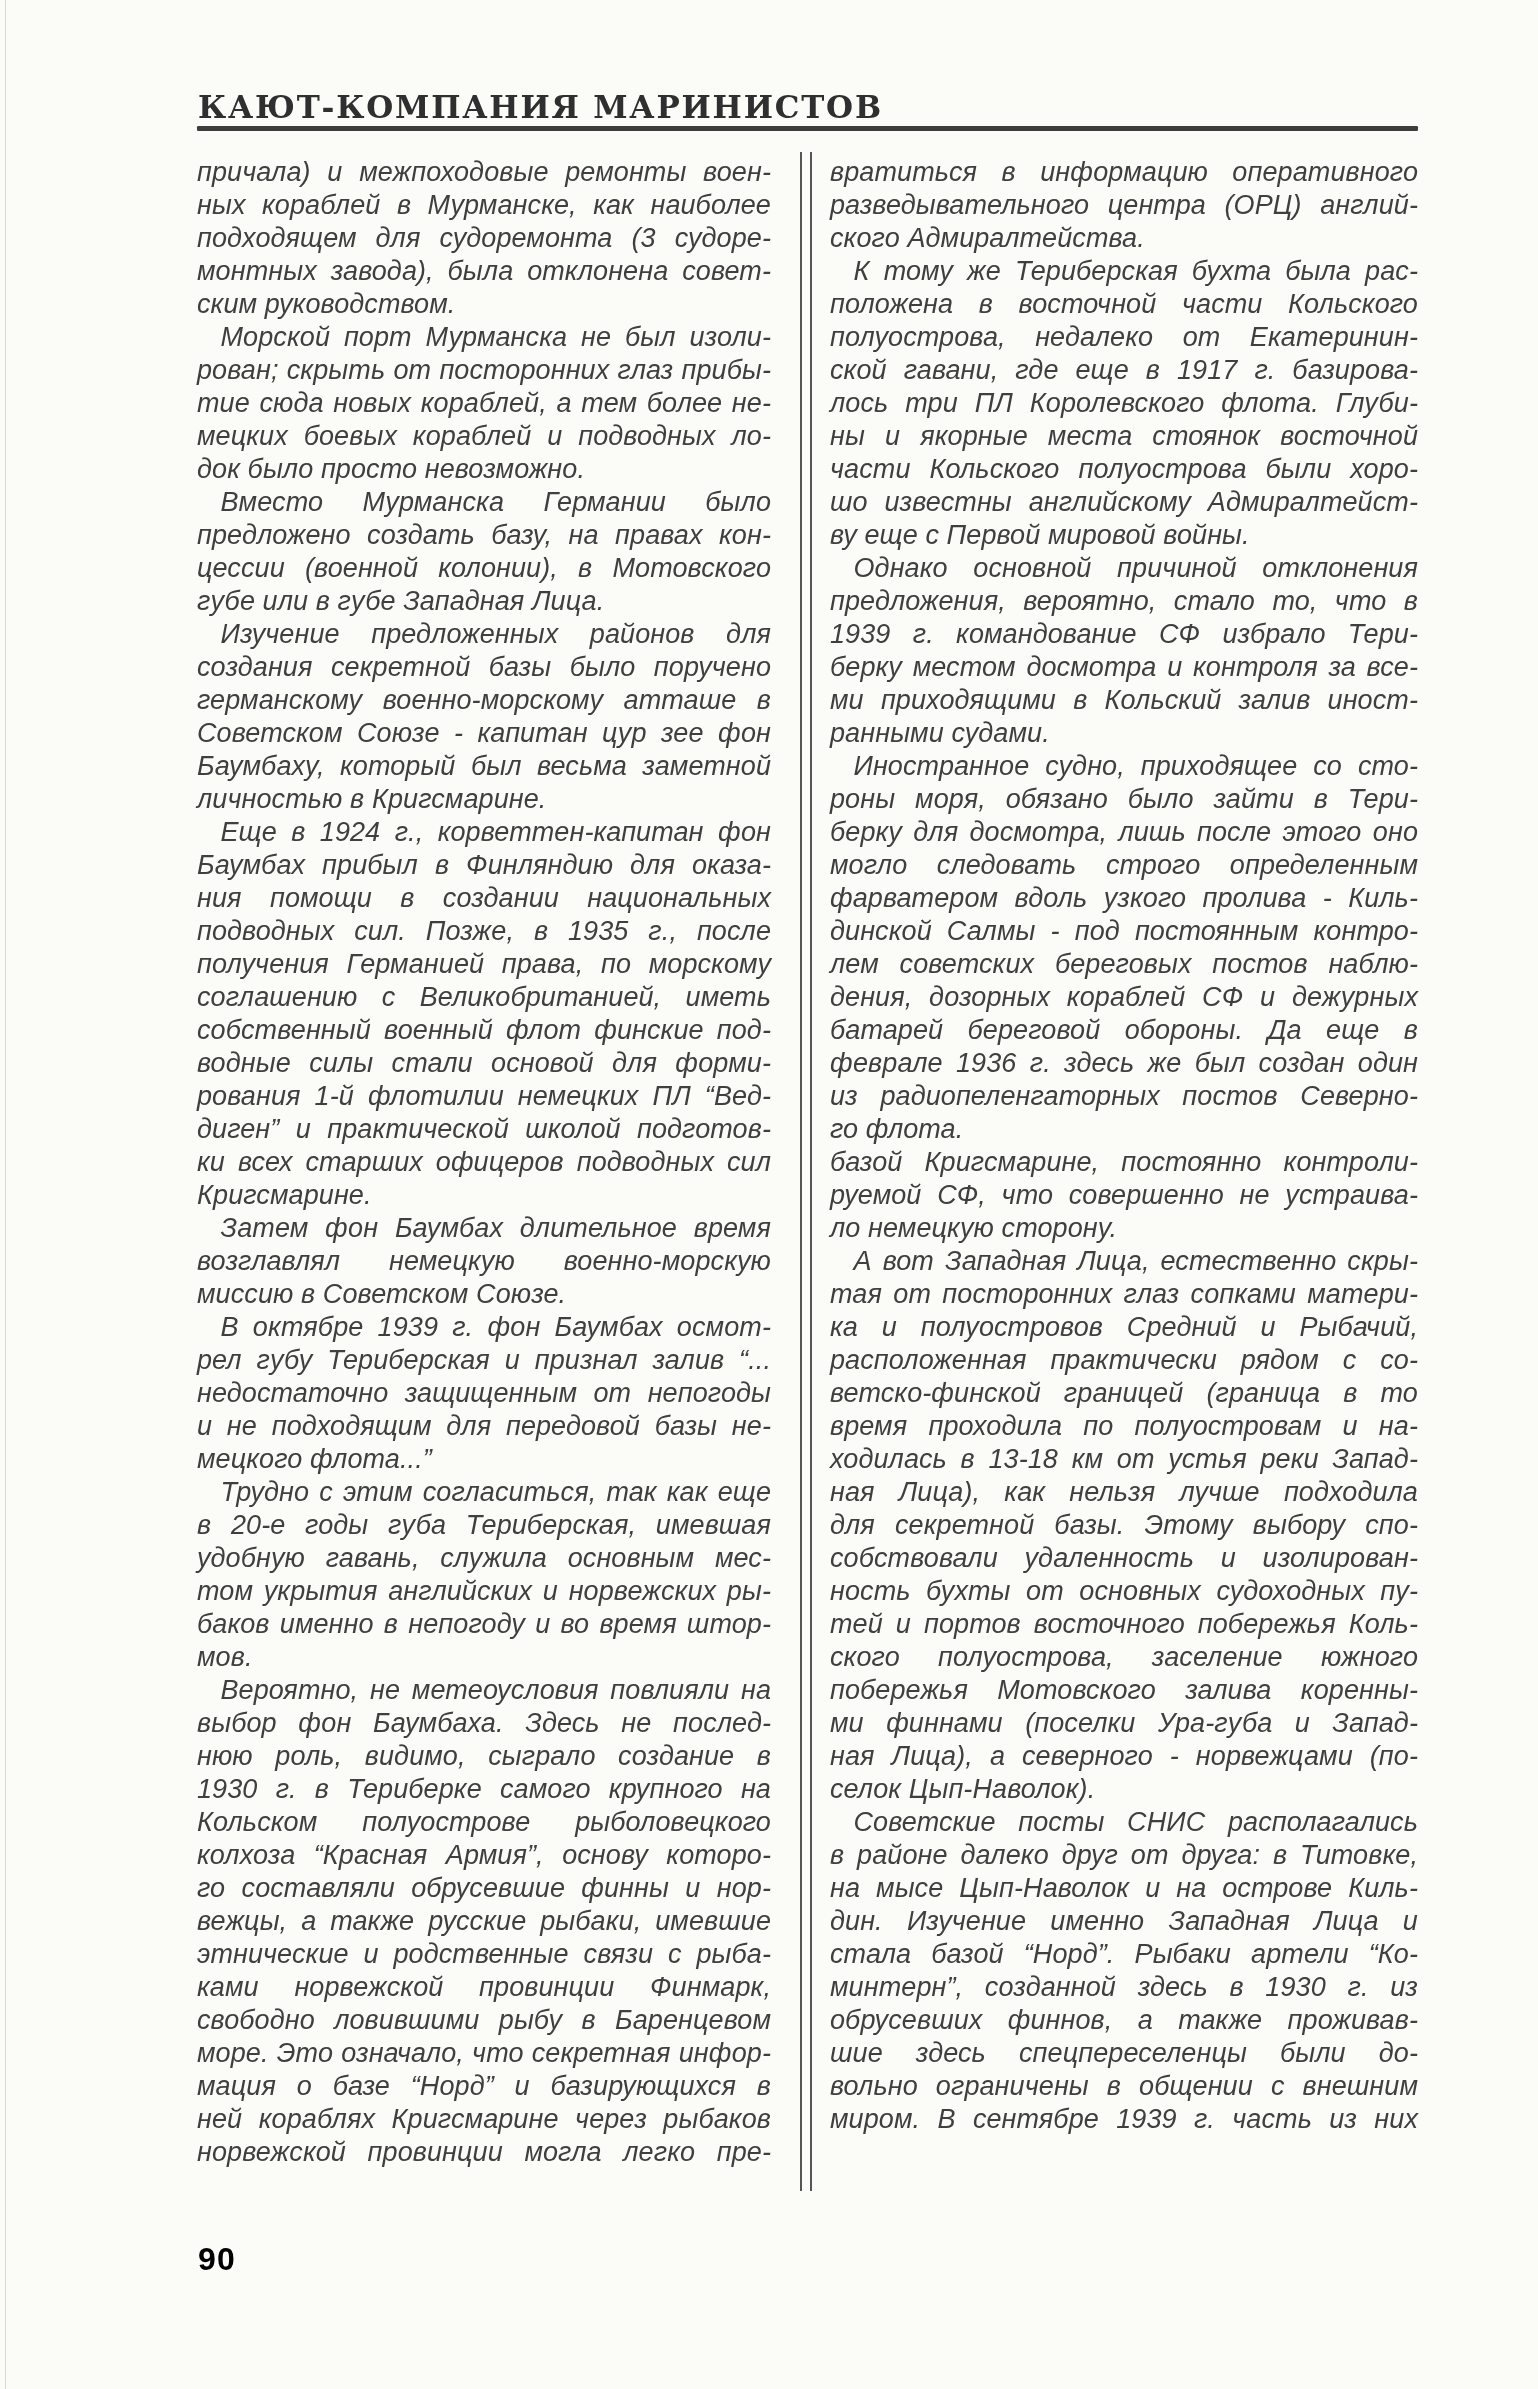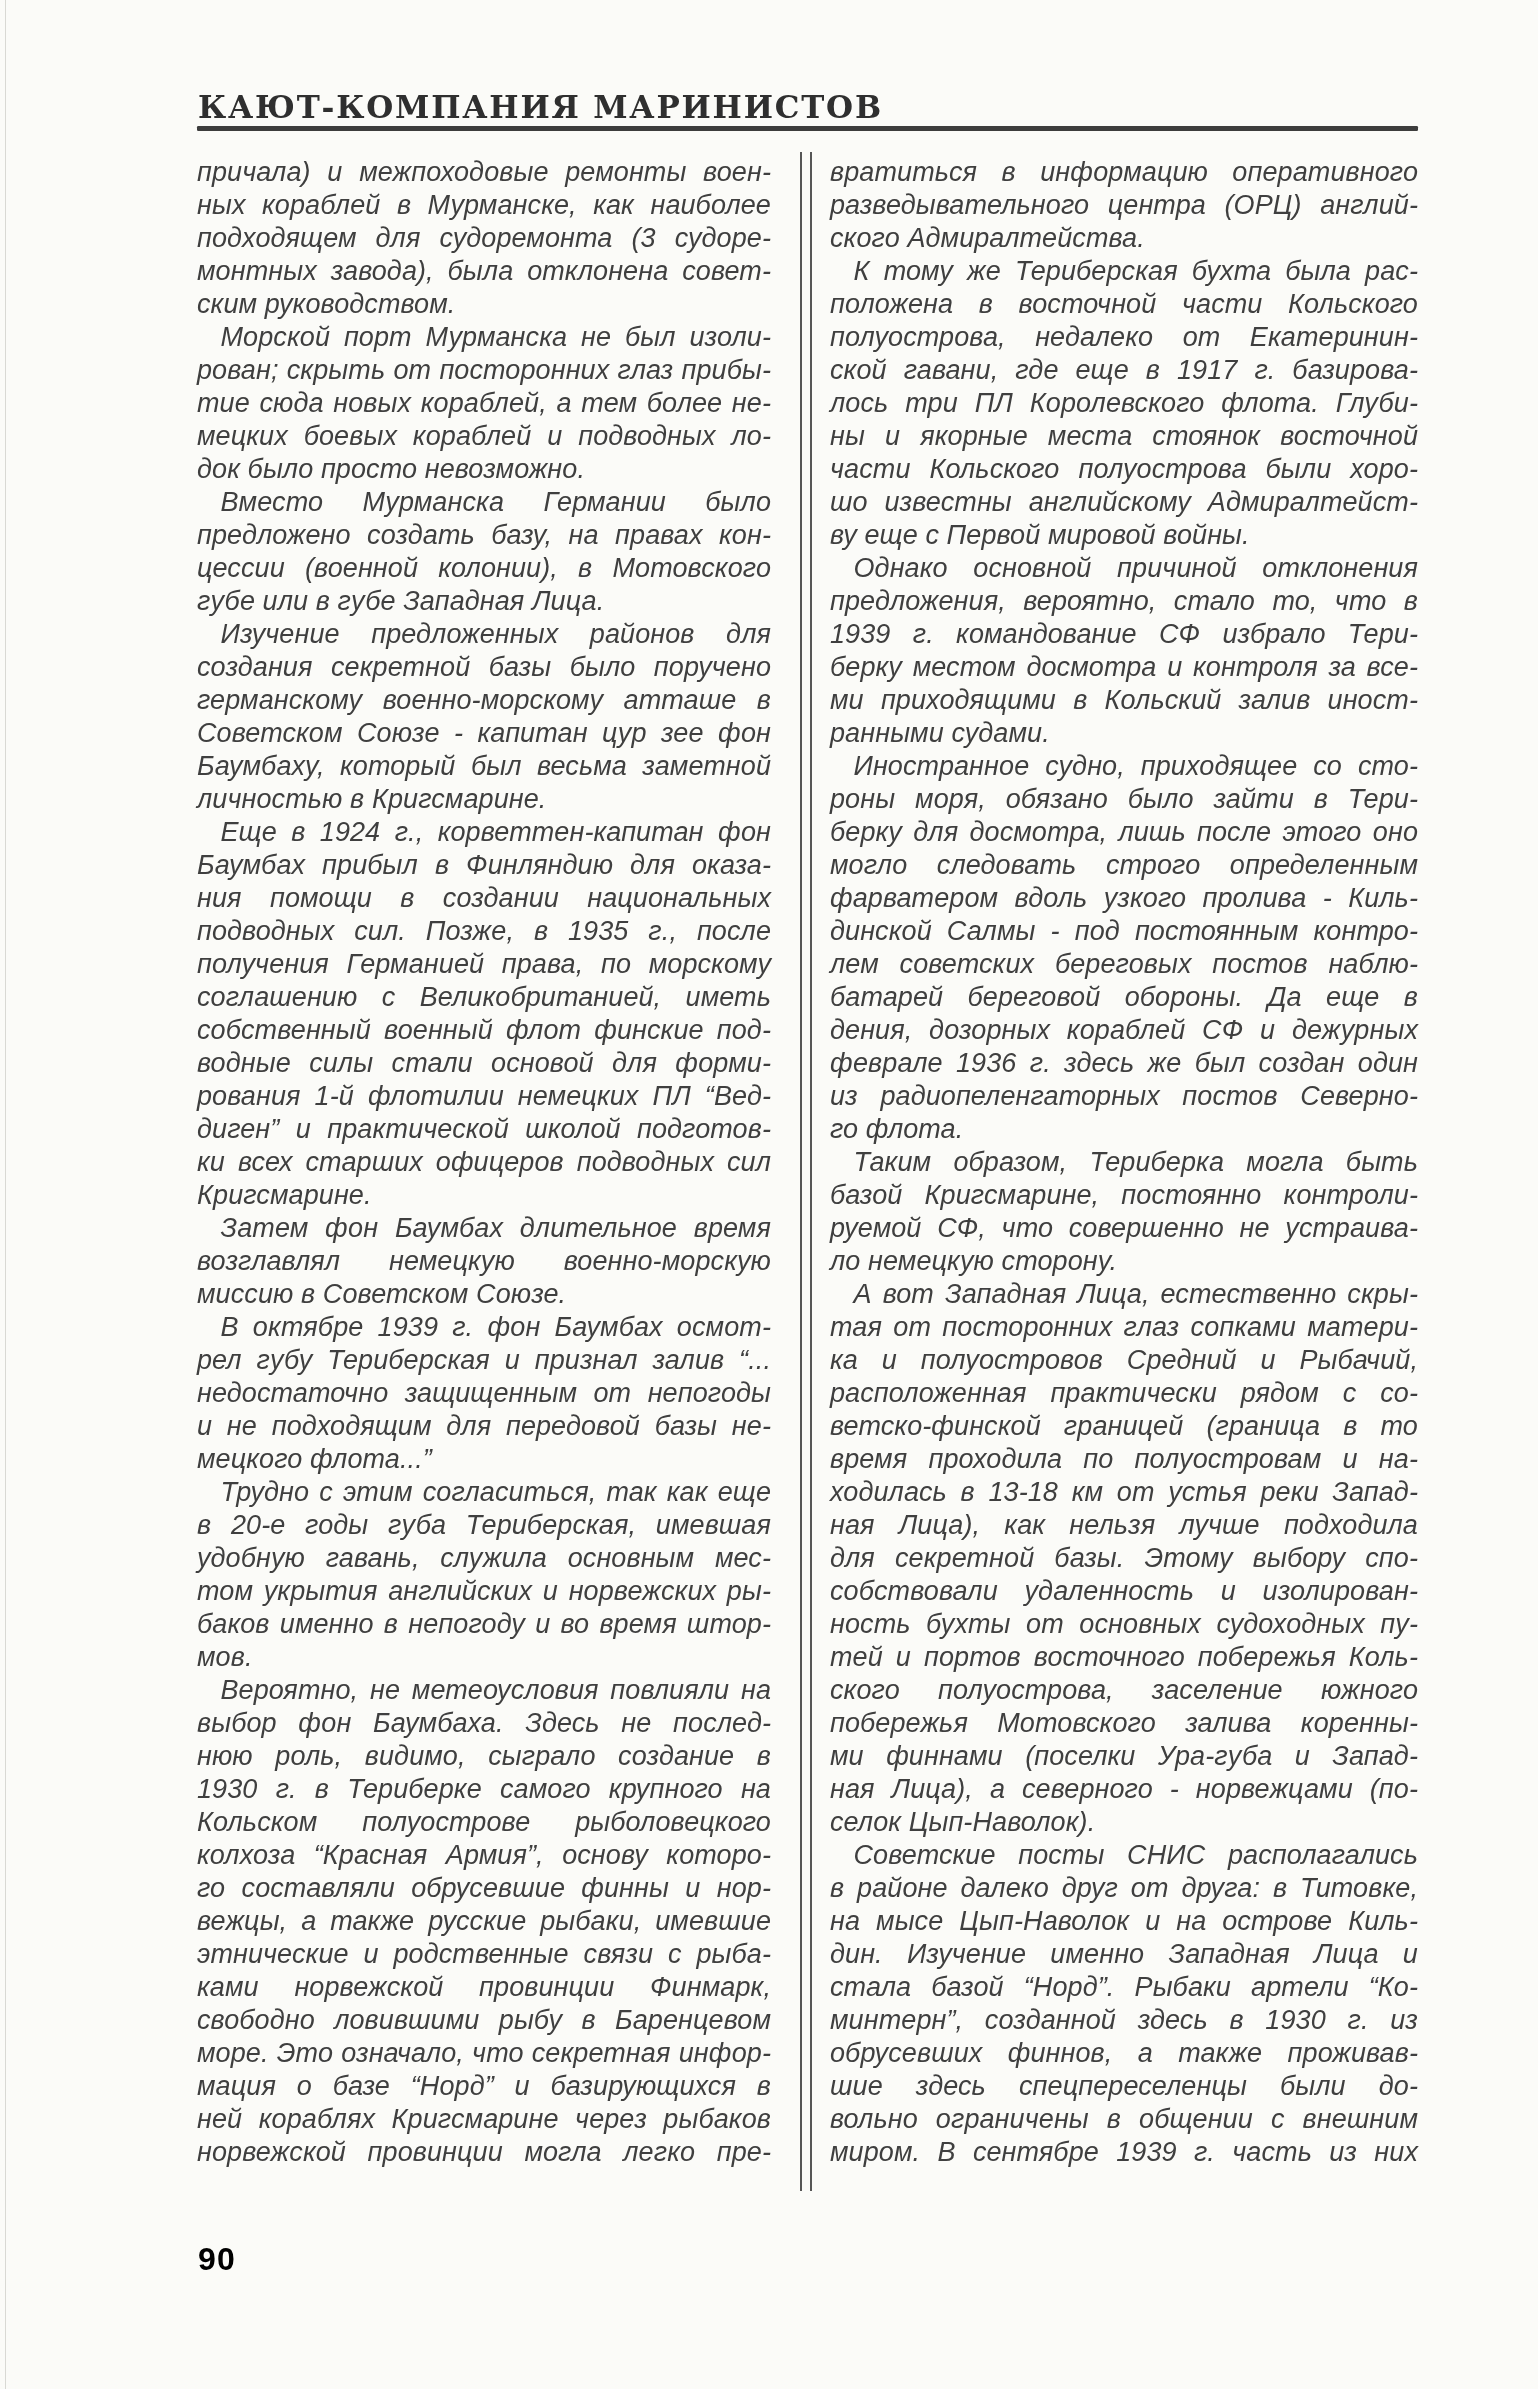--- a/index.html
+++ b/index.html
@@ -144,26 +144,25 @@
       <div class="line">берку местом досмотра и контроля за все-</div>
       <div class="line">ми приходящими в Кольский залив иност-</div>
       <div class="line end">ранными судами.</div>
       <div class="line indent">Иностранное судно, приходящее со сто-</div>
       <div class="line">роны моря, обязано было зайти в Тери-</div>
       <div class="line">берку для досмотра, лишь после этого оно</div>
       <div class="line">могло следовать строго определенным</div>
       <div class="line">фарватером вдоль узкого пролива - Киль-</div>
       <div class="line">динской Салмы - под постоянным контро-</div>
       <div class="line">лем советских береговых постов наблю-</div>
+      <div class="line">дения, дозорных кораблей СФ и дежурных</div>
       <div class="line">батарей береговой обороны. Да еще в</div>
-      <div class="line">дения, дозорных кораблей СФ и дежурных</div>
       <div class="line">феврале 1936 г. здесь же был создан один</div>
       <div class="line">из радиопеленгаторных постов Северно-</div>
       <div class="line end">го флота.</div>
-      <div class="line indent">Таким образом, Териберка могла быть</div>
       <div class="line">базой Кригсмарине, постоянно контроли-</div>
       <div class="line">руемой СФ, что совершенно не устраива-</div>
       <div class="line end">ло немецкую сторону.</div>
       <div class="line indent">А вот Западная Лица, естественно скры-</div>
       <div class="line">тая от посторонних глаз сопками матери-</div>
       <div class="line">ка и полуостровов Средний и Рыбачий,</div>
       <div class="line">расположенная практически рядом с со-</div>
       <div class="line">ветско-финской границей (граница в то</div>
       <div class="line">время проходила по полуостровам и на-</div>
       <div class="line">ходилась в 13-18 км от устья реки Запад-</div>

